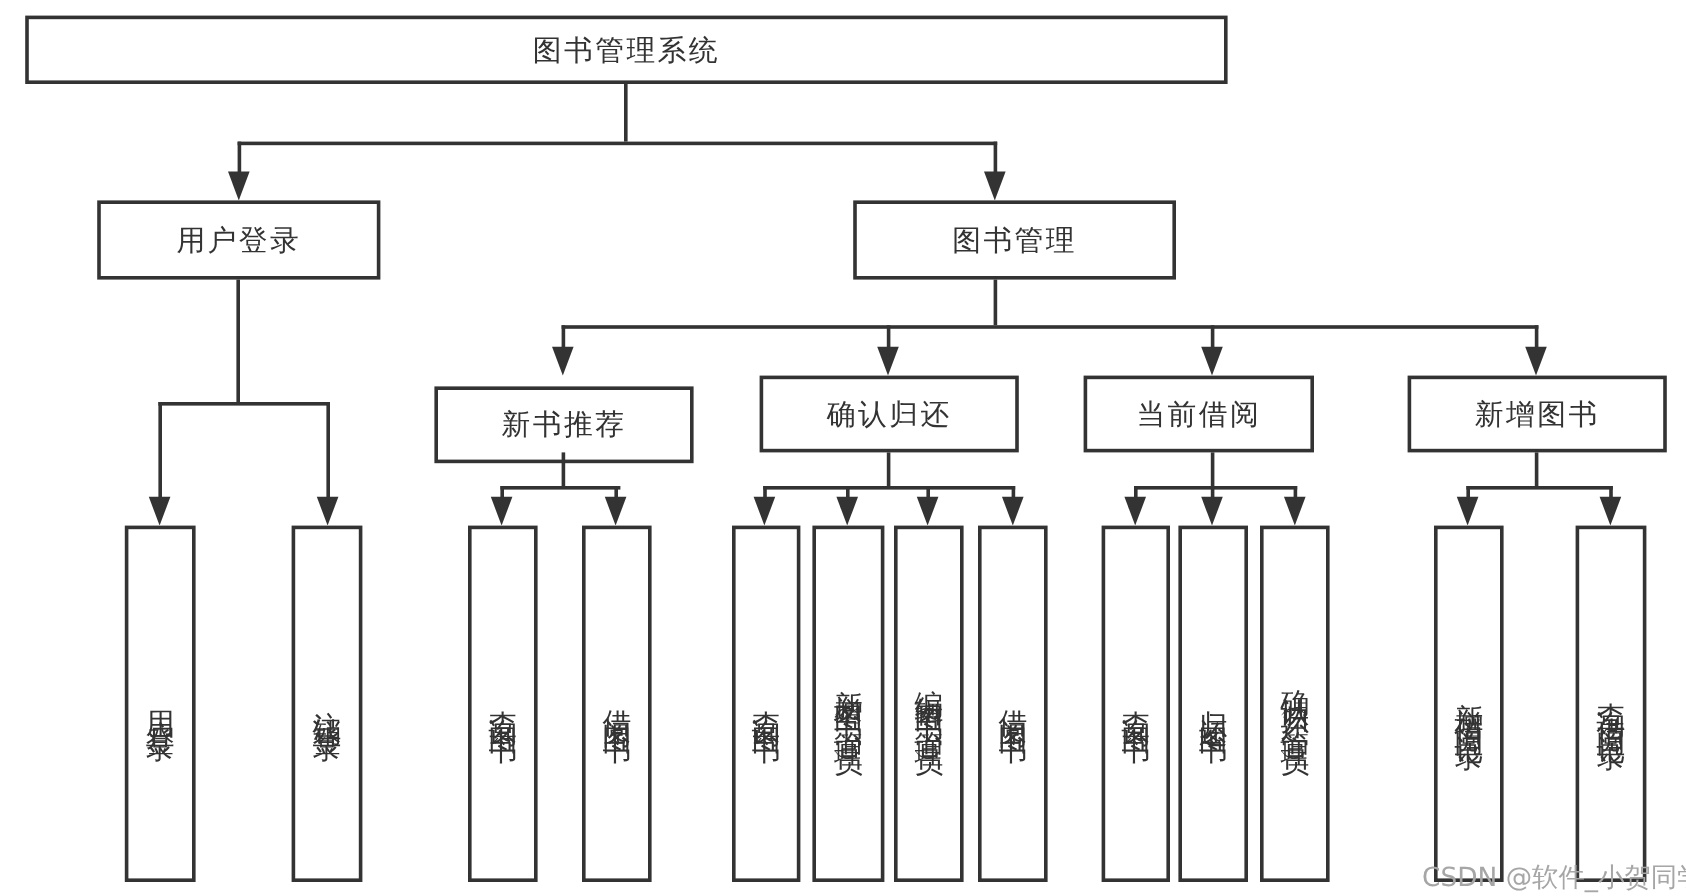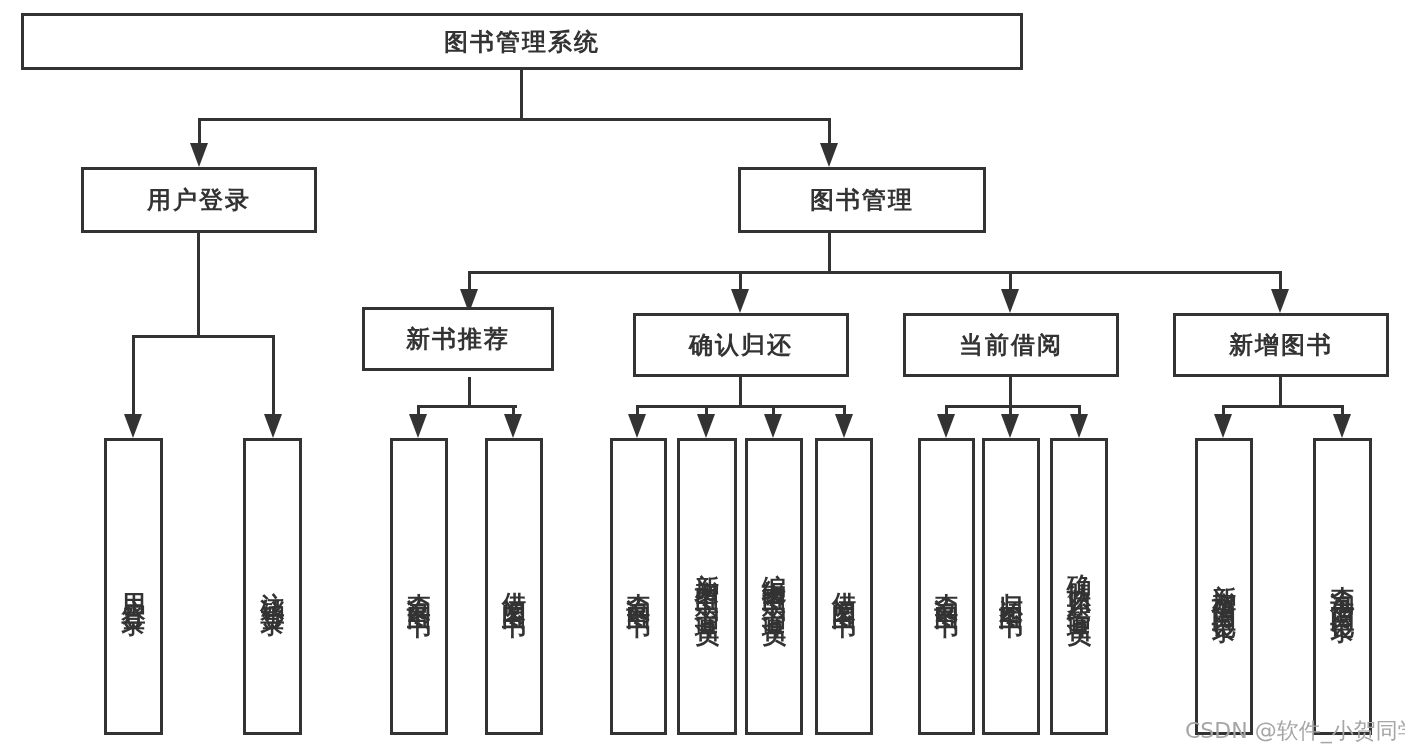--- a/index.html
+++ b/index.html
@@ -19,21 +19,20 @@
     overflow: hidden;
   }
   .box {
     position: absolute;
     box-sizing: border-box;
     border: 3px solid var(--line);
     background: var(--background);
     display: flex;
     align-items: center;
     justify-content: center;
-    font-weight: bold;
   }
   .hlabel {
     font-size: 24px;
     letter-spacing: 2px;
     white-space: nowrap;
     color: var(--text);
   }
   .vtext {
     writing-mode: vertical-rl;
     text-orientation: mixed;
@@ -71,21 +70,21 @@
   <div class="line" style="left:520px;top:70px;width:3px;height:48px"></div>
   <div class="line" style="left:198px;top:118px;width:633px;height:3px"></div>
   <div class="line" style="left:198px;top:118px;width:3px;height:27px"></div>
   <div class="arrow" style="left:190px;top:143px"></div>
   <div class="line" style="left:828px;top:118px;width:3px;height:27px"></div>
   <div class="arrow" style="left:820px;top:143px"></div>
 
   <div class="box" style="left:81px;top:167px;width:236px;height:66px">
     <span class="hlabel">用户登录</span>
   </div>
-  <div class="box" style="left:738px;top:167px;width:248px;height:66px">
+  <div class="box" style="left:711px;top:167px;width:269px;height:66px">
     <span class="hlabel">图书管理</span>
   </div>
 
   <div class="line" style="left:197px;top:233px;width:3px;height:104px"></div>
   <div class="line" style="left:132px;top:335px;width:143px;height:3px"></div>
   <div class="line" style="left:132px;top:335px;width:3px;height:81px"></div>
   <div class="arrow" style="left:124px;top:414px"></div>
   <div class="line" style="left:272px;top:335px;width:3px;height:81px"></div>
   <div class="arrow" style="left:264px;top:414px"></div>
 
@@ -93,27 +92,27 @@
   <div class="line" style="left:468px;top:271px;width:814px;height:3px"></div>
   <div class="line" style="left:468px;top:271px;width:3px;height:20px"></div>
   <div class="arrow" style="left:460px;top:289px"></div>
   <div class="line" style="left:739px;top:271px;width:3px;height:20px"></div>
   <div class="arrow" style="left:731px;top:289px"></div>
   <div class="line" style="left:1009px;top:271px;width:3px;height:20px"></div>
   <div class="arrow" style="left:1001px;top:289px"></div>
   <div class="line" style="left:1279px;top:271px;width:3px;height:20px"></div>
   <div class="arrow" style="left:1271px;top:289px"></div>
 
-  <div class="box" style="left:362px;top:307px;width:192px;height:64px">
+  <div class="box" style="left:362px;top:322px;width:216px;height:64px">
     <span class="hlabel">新书推荐</span>
   </div>
   <div class="box" style="left:633px;top:313px;width:216px;height:64px">
     <span class="hlabel">确认归还</span>
   </div>
-  <div class="box" style="left:903px;top:313px;width:216px;height:64px">
+  <div class="box" style="left:903px;top:313px;width:192px;height:64px">
     <span class="hlabel">当前借阅</span>
   </div>
   <div class="box" style="left:1173px;top:313px;width:216px;height:64px">
     <span class="hlabel">新增图书</span>
   </div>
 
   <div class="line" style="left:468px;top:377px;width:3px;height:30px"></div>
   <div class="line" style="left:417px;top:405px;width:100px;height:3px"></div>
   <div class="line" style="left:417px;top:405px;width:3px;height:11px"></div>
   <div class="arrow" style="left:409px;top:414px"></div>

